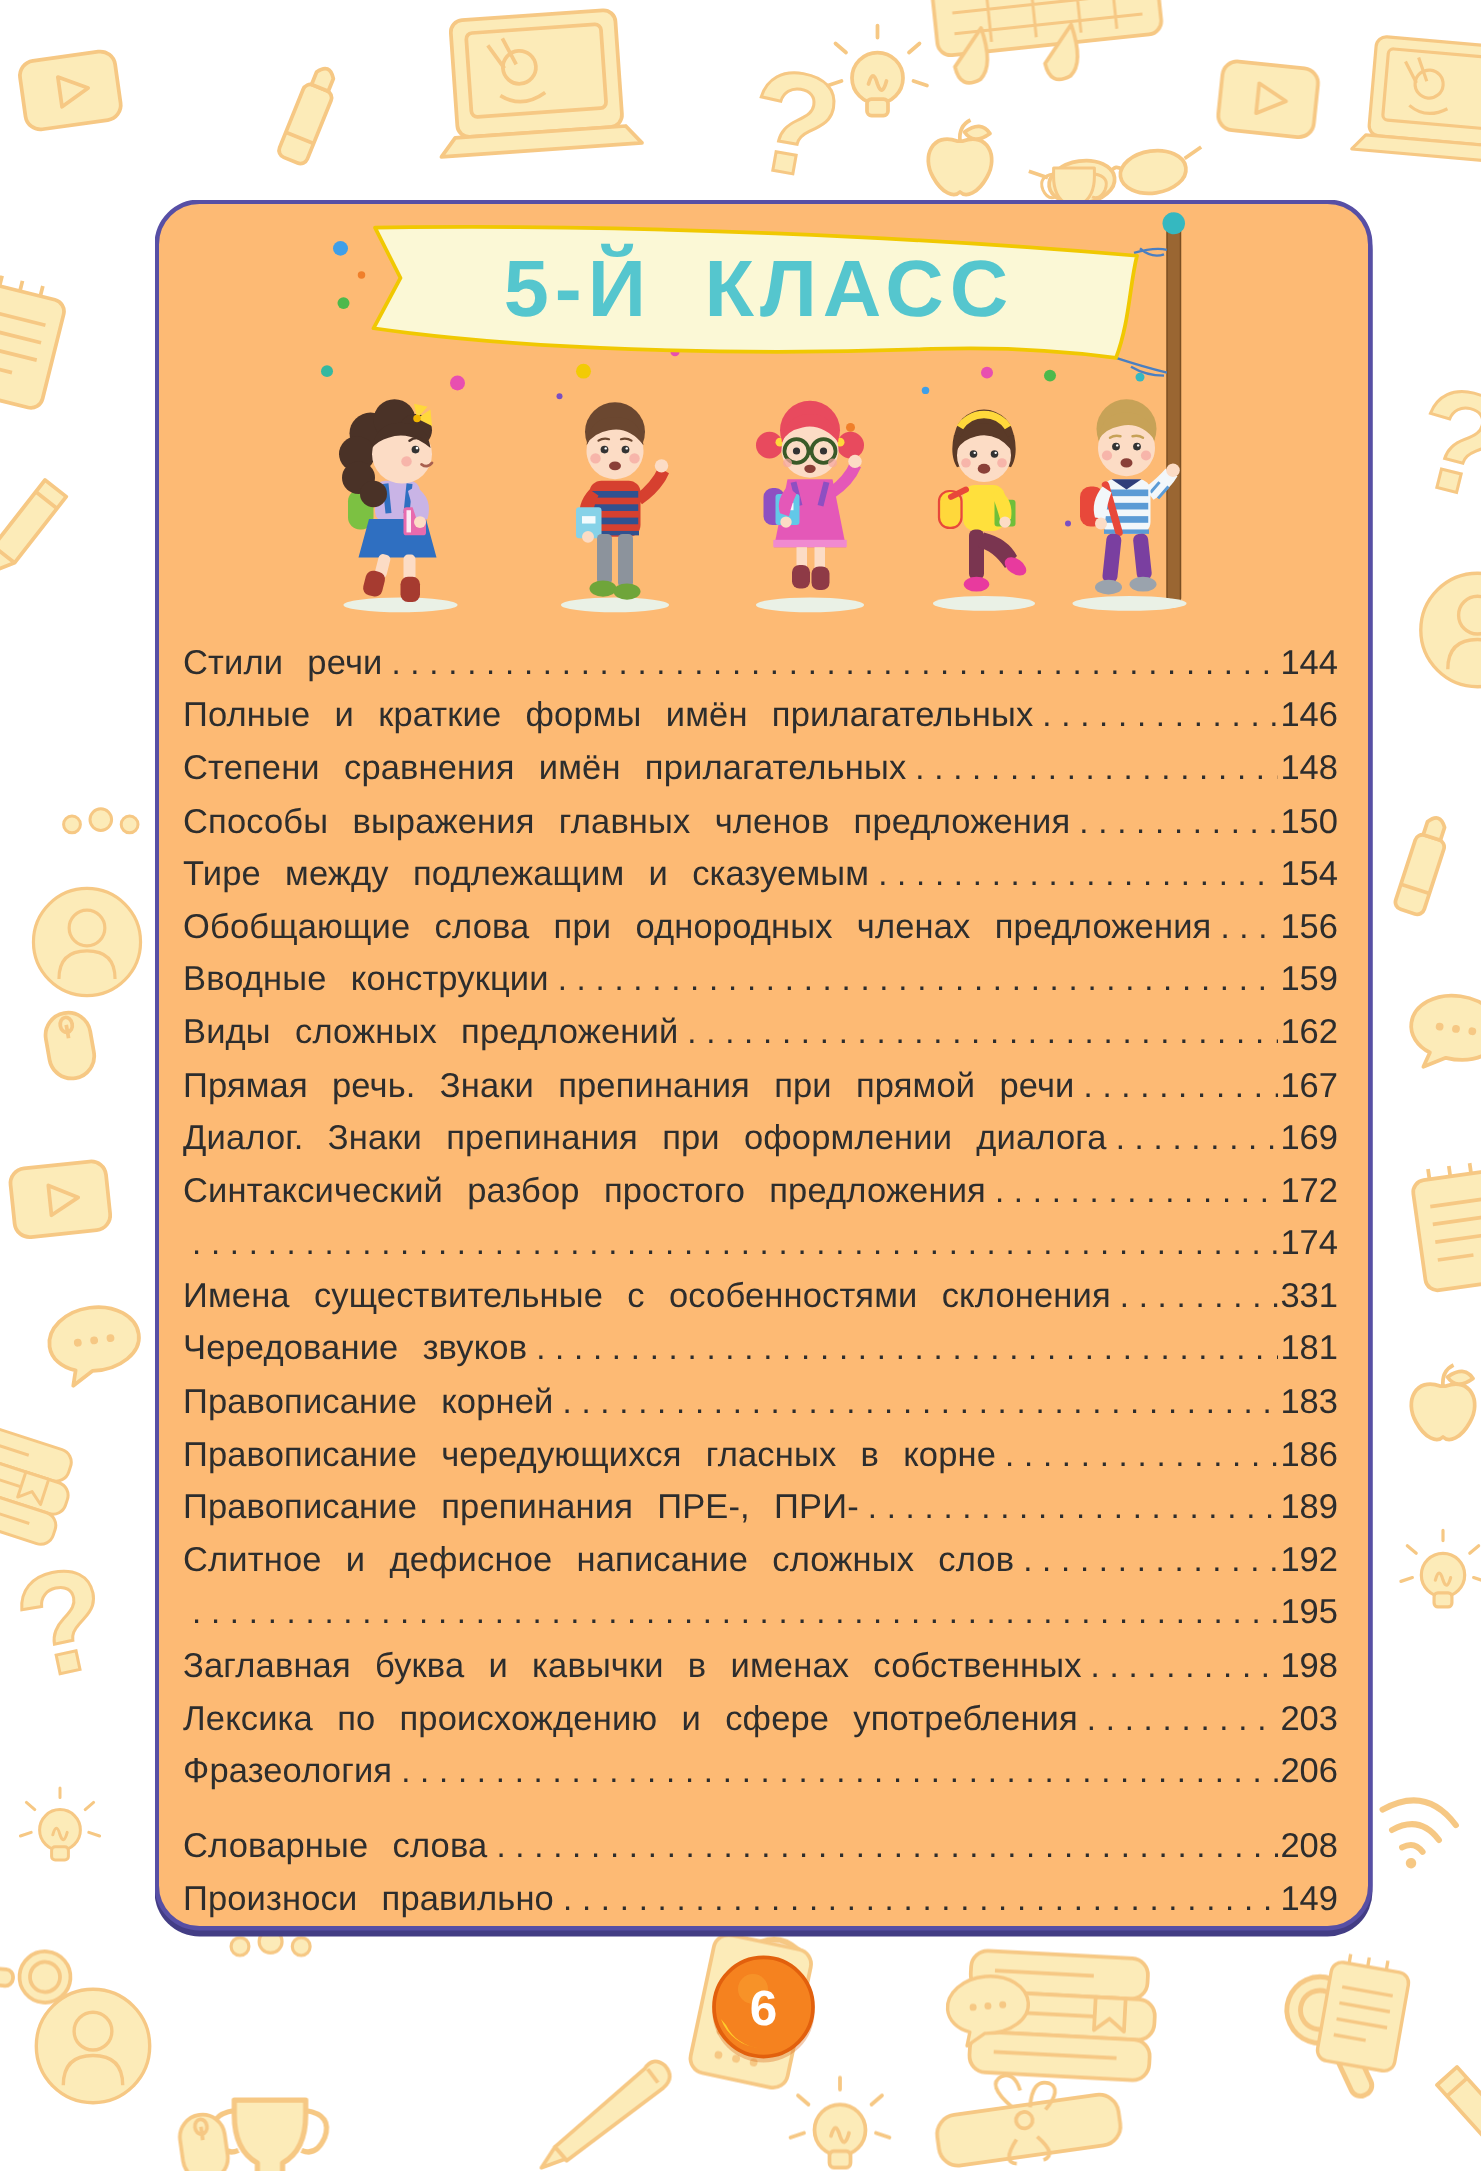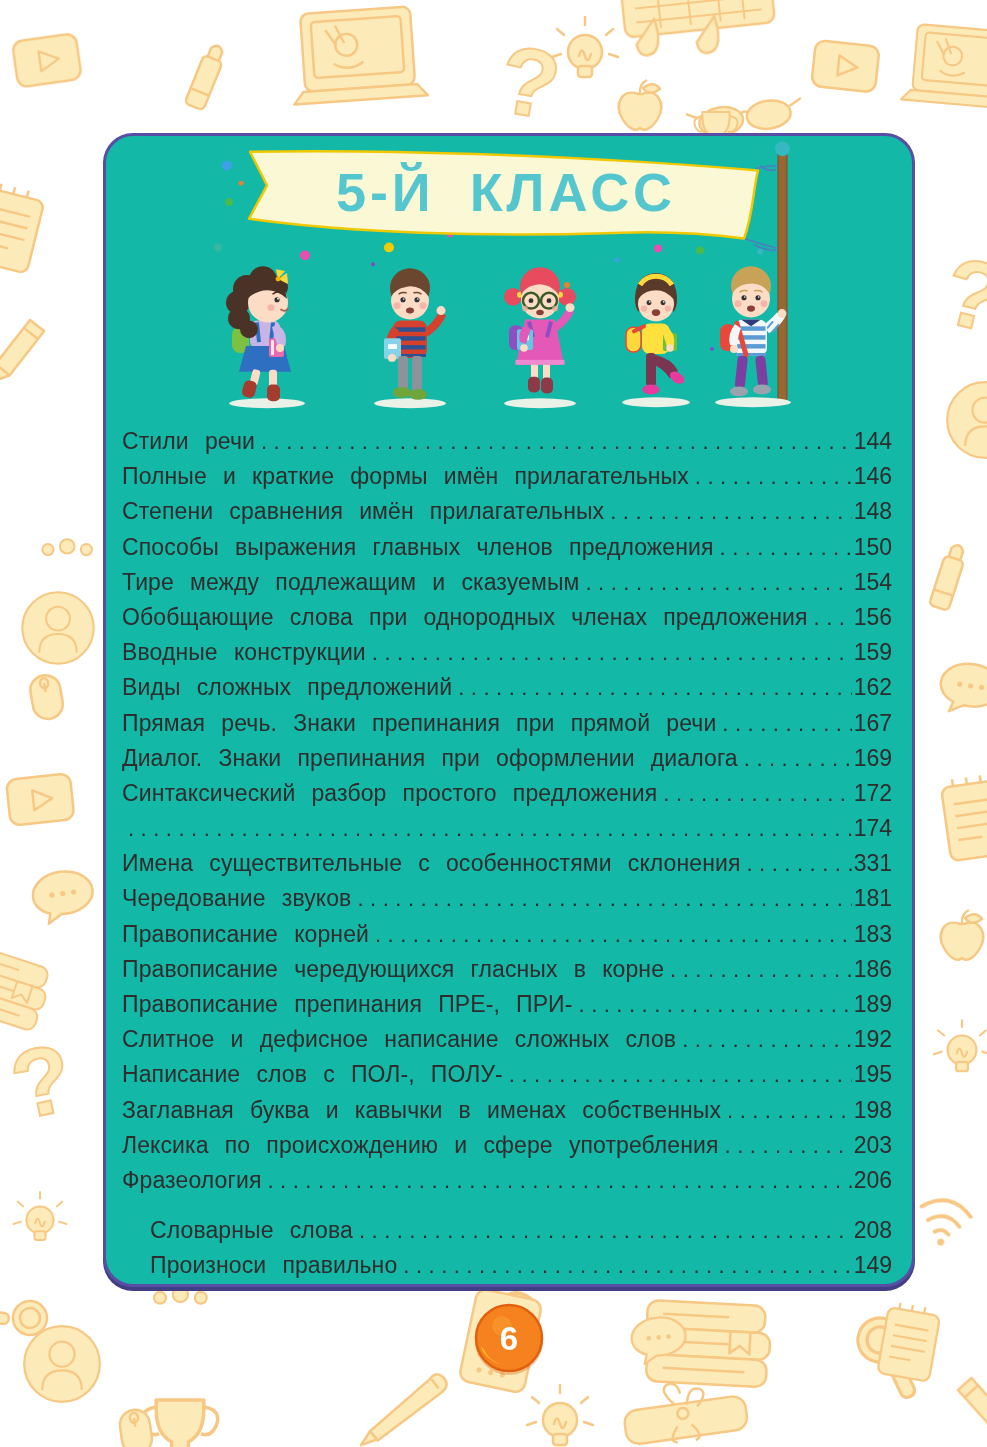--- a/index.html
+++ b/index.html
@@ -5,27 +5,27 @@
   * { margin:0; padding:0; box-sizing:border-box; }
   html,body { width:987px; height:1447px; }
   body {
     position:relative; overflow:hidden; background:#ffffff;
     font-family:"Liberation Sans","DejaVu Sans",sans-serif;
   }
   .doodle-layer { position:absolute; left:0; top:0; width:987px; height:1447px; z-index:0; }
 
   .card {
     position:absolute; left:103px; top:133px; width:812px; height:1154px;
-    background:#14b8a6; border:3px solid #574FA5; border-radius:30px;
+    background:#fdba74; border:3px solid #574FA5; border-radius:30px;
     box-shadow:0 4px 0 #433D85; z-index:2; overflow:hidden;
   }
   .header-art { display:block; width:806px; height:286px; }
 
   .toc { padding:2px 20px 0 16px; }
-  .toc-section + .toc-section { margin-top:15px;margin-left:28px; }
+  .toc-section + .toc-section { margin-top:15px; }
   .toc-row {
     display:flex; align-items:baseline; height:35.2px; line-height:35.2px;
     white-space:nowrap; color:#2D2D2D; font-size:23px;
   }
   .toc-title { flex:0 0 auto; word-spacing:0.42em; letter-spacing:0.1px;text-align:center; }
   .toc-leader {
     flex:1 1 auto; overflow:hidden; letter-spacing:6.5px;
     padding:0 2px 0 6px; color:#2D2D2D; font-size:22px;
   }
   .toc-page { flex:0 0 auto; margin-left:2px; }
@@ -488,21 +488,20 @@
       <span class="toc-title">Правописание препинания ПРЕ-, ПРИ-</span>
       <span class="toc-leader">........................................................................................................................</span>
       <span class="toc-page">189</span>
     </div>
         <div class="toc-row">
       <span class="toc-title">Слитное и дефисное написание сложных слов</span>
       <span class="toc-leader">........................................................................................................................</span>
       <span class="toc-page">192</span>
     </div>
         <div class="toc-row">
-      <span class="toc-title">Написание слов с ПОЛ-, ПОЛУ-</span>
       <span class="toc-leader">........................................................................................................................</span>
       <span class="toc-page">195</span>
     </div>
         <div class="toc-row">
       <span class="toc-title">Заглавная буква и кавычки в именах собственных</span>
       <span class="toc-leader">........................................................................................................................</span>
       <span class="toc-page">198</span>
     </div>
         <div class="toc-row">
       <span class="toc-title">Лексика по происхождению и сфере употребления</span>

